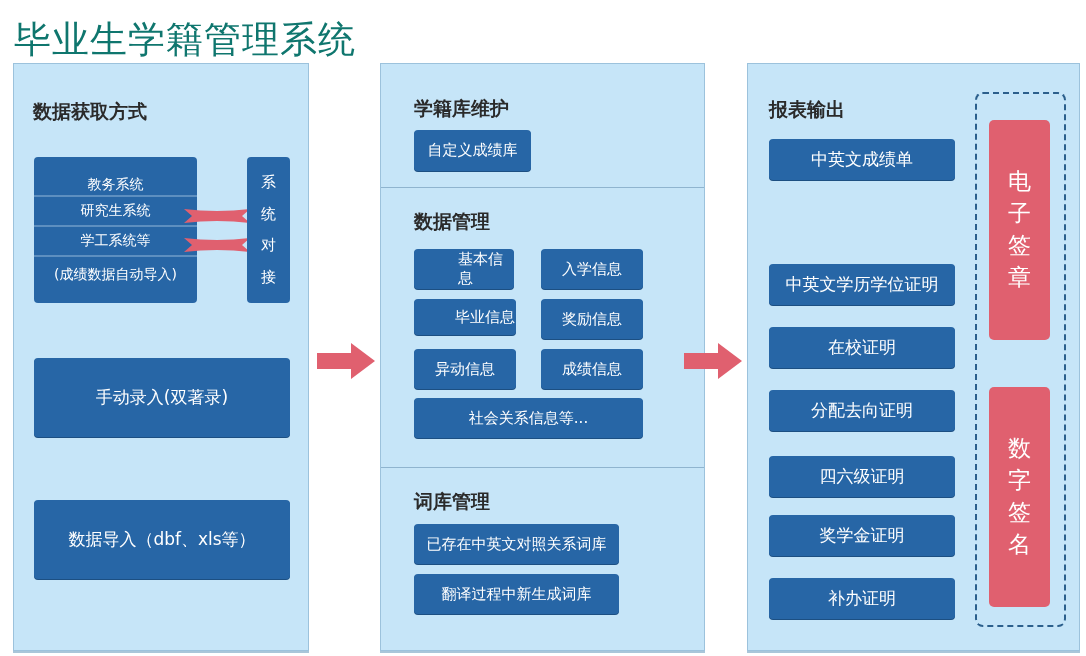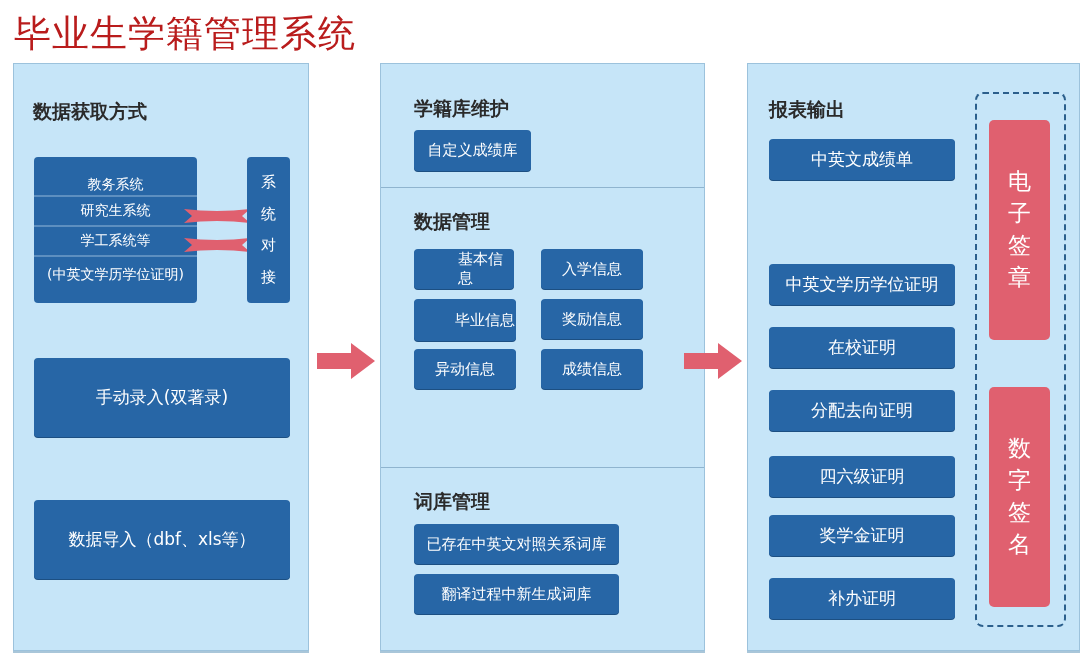--- a/index.html
+++ b/index.html
@@ -2,22 +2,22 @@
 <html><head>
 <meta charset="utf-8">
 <style>
   html, body { margin: 0; padding: 0; }
   body {
     width: 1086px; height: 656px; position: relative; overflow: hidden;
     background: #ffffff;
     font-family: "DejaVu Sans", "Liberation Sans", sans-serif;
   }
   .title {
-    position: absolute; left: 14px; top: 12px;
-    font-size: 37px; color: #b91c1c; letter-spacing: 1px; line-height: 44px;
+    position: absolute; left: 14px; top: 18px;
+    font-size: 37px; color: #0f766e; letter-spacing: 1px; line-height: 44px;
   }
   .panel {
     position: absolute; background: #c6e5f8;
     border: 1px solid #9cc2dc; box-shadow: 0 2px 0 #a9c6d9;
     box-sizing: border-box;
   }
   .heading {
     position: absolute; font-size: 19px; font-weight: bold; color: #2a2a2a;
   }
   .box {
@@ -56,21 +56,21 @@
 
 <div class="title">毕业生学籍管理系统</div>
 
 <div class="panel" style="left:13px; top:63px; width:296px; height:588px;">
   <div class="heading" style="left:19px; top:35px;">数据获取方式</div>
 
   <div class="stack" style="left:20px; top:93px; width:163px; height:146px;">
     <div class="row" style="height:40px; padding-top:17px;text-align:right;">教务系统</div>
     <div class="row">研究生系统</div>
     <div class="row">学工系统等</div>
-    <div class="row" style="height:36px;">(中英文学历学位证明)</div>
+    <div class="row" style="height:36px;">(成绩数据自动导入)</div>
   </div>
 
   <svg class="link" style="left:168px; top:141px;" width="70" height="54" viewBox="0 0 70 54">
     <path d="M2 4 Q35 8 68 4 L60 11 L68 18 Q35 14 2 18 L10 11 Z" fill="#e0606f"></path>
     <path d="M2 33 Q35 37 68 33 L60 40 L68 47 Q35 43 2 47 L10 40 Z" fill="#e0606f"></path>
   </svg>
 
   <div class="vcol" style="left:233px; top:93px; width:43px; height:146px;">
     <span>系</span>
     <span>统</span>
@@ -88,24 +88,25 @@
 
 <div class="panel" style="left:380px; top:63px; width:325px; height:588px;">
   <div class="heading" style="left:33px; top:32px;text-align:center;">学籍库维护</div>
   <div class="box" style="left:33px; top:66px; width:117px; height:41px;">自定义成绩库</div>
 
   <div class="divider" style="left:0; top:123px; width:323px;"></div>
 
   <div class="heading" style="left:33px; top:145px;">数据管理</div>
   <div class="box" style="left:33px; top:185px; width:100px; height:40px;padding-left:44px;">基本信息</div>
   <div class="box" style="left:160px; top:185px; width:102px; height:40px;">入学信息</div>
-  <div class="box" style="left:33px; top:235px; width:102px; height:42px;padding-left:40px;">毕业信息</div>
+  <div class="box" style="left:33px; top:235px; width:102px; height:36px;padding-left:40px;">毕业信息</div>
   <div class="box" style="left:160px; top:235px; width:102px; height:40px;">奖励信息</div>
   <div class="box" style="left:33px; top:285px; width:102px; height:40px;">异动信息</div>
   <div class="box" style="left:160px; top:285px; width:102px; height:40px;">成绩信息</div>
+  <div class="box" style="left:33px; top:334px; width:229px; height:40px;">社会关系信息等...</div>
 
   <div class="divider" style="left:0; top:403px; width:323px;"></div>
 
   <div class="heading" style="left:33px; top:425px;">词库管理</div>
   <div class="box" style="left:33px; top:460px; width:205px; height:40px;">已存在中英文对照关系词库</div>
   <div class="box" style="left:33px; top:510px; width:205px; height:40px;">翻译过程中新生成词库</div>
 </div>
 
 <svg class="arrow" style="left:684px; top:343px;" width="60" height="36" viewBox="0 0 60 36">
   <polygon points="0,10 34,10 34,0 58,18 34,36 34,26 0,26" fill="#e0606f"></polygon>

